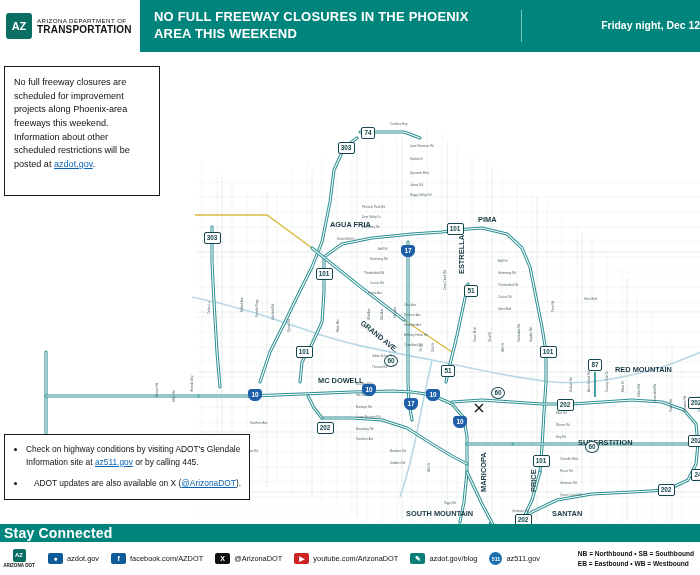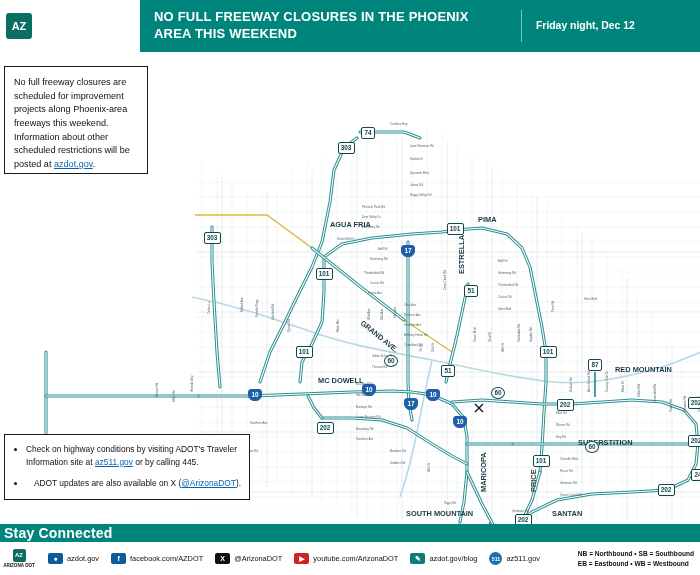--- a/index.html
+++ b/index.html
@@ -31,34 +31,35 @@
   .head-title{
     flex:1;display:flex;align-items:center;padding:0 14px;
     color:#ffffff;font-size:13px;font-weight:bold;line-height:1.3;
     letter-spacing:.2px;
   }
   .head-divider{width:1px;background:#7fc3bd;margin:10px 0;}
   .head-date{
     width:178px;display:flex;flex-direction:column;justify-content:center;
     padding-left:14px;color:#ffffff;font-size:10.4px;font-weight:bold;line-height:1.5;
     box-sizing:border-box;
+    text-align:right;
   }
 
   
   .map{
     position:absolute;left:12px;top:52px;width:700px;height:472px;
     background:#ffffff;overflow:hidden;
   }
   .map svg{display:block;}
 
   
   .notice-box{
-    position:absolute;left:4px;top:66px;width:144px;
+    position:absolute;left:4px;top:66px;width:156px;
     border:1px solid #1a1a1a;background:#ffffff;
-    padding:9px 9px 2px 9px;box-sizing:border-box;
+    padding:9px 9px 24px 9px;box-sizing:border-box;
     font-size:9.1px;line-height:1.5;color:#111;
     z-index:6;
   }
   .notice-box p{margin:0;}
   .notice-box p+p{}
   .notice-box a{color:#0a64b4;text-decoration:underline;}
 
   .info-box{
     position:absolute;left:4px;top:434px;width:246px;
     border:1px solid #1a1a1a;background:#ffffff;
@@ -97,20 +98,24 @@
     margin-left:auto;margin-right:6px;text-align:left;
     font-size:6.6px;font-weight:bold;line-height:1.5;color:#111;
   }
 </style>
 </head>
 <body>
 
 <div class="header">
   <div class="logo-box">
     <div class="logo-shield">AZ</div>
+    <div class="logo-text">
+      <div class="l1">ARIZONA DEPARTMENT OF</div>
+      <div class="l2">TRANSPORTATION</div>
+    </div>
   </div>
   <div class="head-title">NO FULL FREEWAY CLOSURES IN THE PHOENIX AREA THIS WEEKEND</div>
   <div class="head-divider"></div>
   <div class="head-date">
     <span>Friday night, Dec 12</span>
   </div>
 </div>
 
 <div class="map">
 <svg width="700" height="472" viewBox="0 0 700 472" xmlns="http://www.w3.org/2000/svg">
@@ -425,21 +430,21 @@
 
 <div class="notice-box">
   <p>No full freeway closures are scheduled for improvement projects along Phoenix-area freeways this weekend.</p>
   <p>
     <span>Information about other scheduled restrictions will be posted at </span><a href="#">azdot.gov</a><span>.</span>
   </p>
 </div>
 
 <div class="info-box">
   <ul>
-    <li><span>Check on highway conditions by visiting ADOT's Traveler Information site at </span><a href="#">az511.gov</a><span> or by calling 445.</span></li>
+    <li><span>Check on highway conditions by visiting ADOT's Glendale Information site at </span><a href="#">az511.gov</a><span> or by calling 445.</span></li>
     <li><span>ADOT updates are also available on X (</span><a href="#">@ArizonaDOT</a><span>).</span></li>
   </ul>
 </div>
 
 <div class="footer-bar">Stay Connected</div>
 <div class="footer">
   <div class="f-logo">
     <div class="fs">AZ</div>
     <div class="ft">ARIZONA DOT</div>
   </div>

